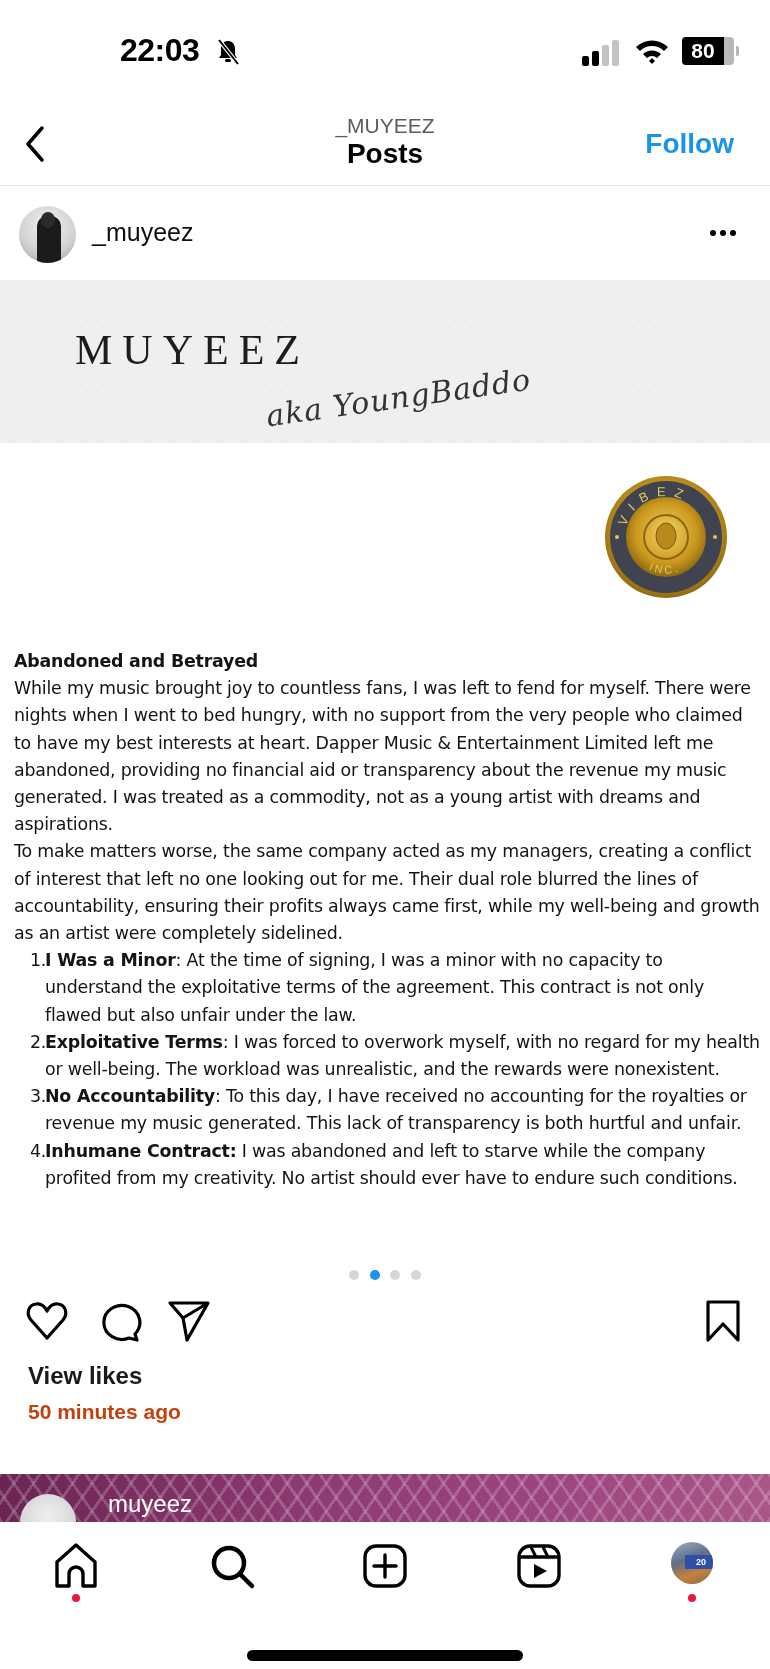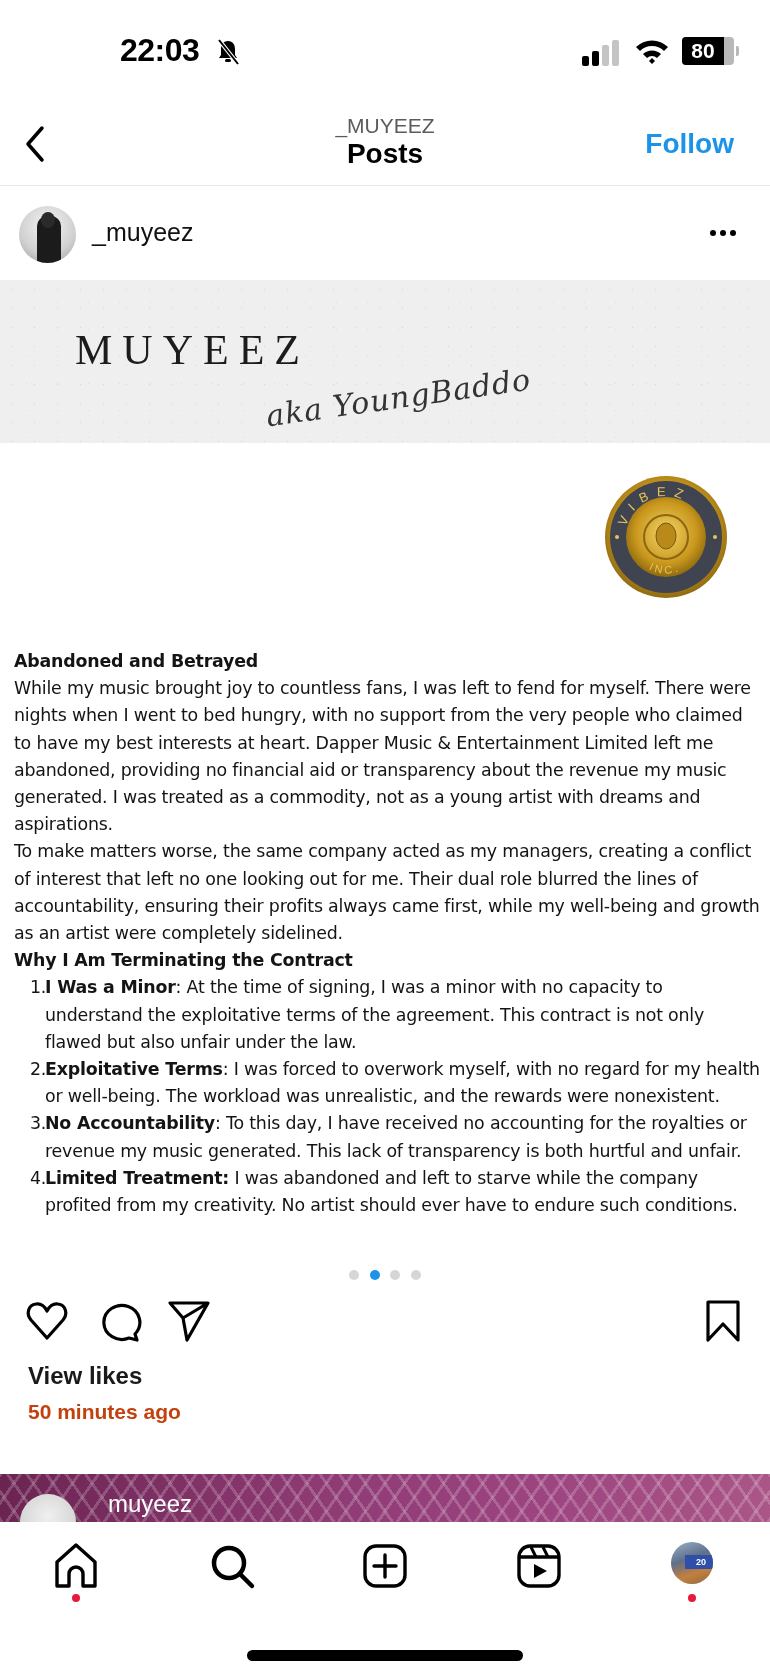--- a/index.html
+++ b/index.html
@@ -151,26 +151,25 @@
     <text font-family="Liberation Sans, sans-serif" font-size="13" fill="#e6c45a" letter-spacing="8"><textPath href="#arcTop" startOffset="8%">VIBEZ</textPath></text>
     <text font-family="Liberation Sans, sans-serif" font-size="11" fill="#e6c45a" letter-spacing="3"><textPath href="#arcBot" startOffset="28%">INC.</textPath></text>
     <circle cx="14" cy="63" r="2" fill="#e6c45a"></circle>
     <circle cx="112" cy="63" r="2" fill="#e6c45a"></circle>
   </svg>
 
   <div class="caption">
     <div class="heading">Abandoned and Betrayed</div>
     <div>While my music brought joy to countless fans, I was left to fend for myself. There were nights when I went to bed hungry, with no support from the very people who claimed to have my best interests at heart. Dapper Music &amp; Entertainment Limited left me abandoned, providing no financial aid or transparency about the revenue my music generated. I was treated as a commodity, not as a young artist with dreams and aspirations.</div>
     <div>To make matters worse, the same company acted as my managers, creating a conflict of interest that left no one looking out for me. Their dual role blurred the lines of accountability, ensuring their profits always came first, while my well-being and growth as an artist were completely sidelined.</div>
-    <div class="heading">Why I Am Terminating the Contract</div>
     <ol>
       <li><span class="num">1.</span><b>I Was a Minor</b><span>: </span><span>At the time of signing, I was a minor with no capacity to understand the exploitative terms of the agreement. This contract is not only flawed but also unfair under the law.</span></li>
       <li><span class="num">2.</span><b>Exploitative Terms</b><span>: </span><span>I was forced to overwork myself, with no regard for my health or well-being. The workload was unrealistic, and the rewards were nonexistent.</span></li>
       <li><span class="num">3.</span><b>No Accountability</b><span>: </span><span>To this day, I have received no accounting for the royalties or revenue my music generated. This lack of transparency is both hurtful and unfair.</span></li>
-      <li><span class="num">4.</span><b>Limited Treatment:</b><span> </span><span>I was abandoned and left to starve while the company profited from my creativity. No artist should ever have to endure such conditions.</span></li>
+      <li><span class="num">4.</span><b>Inhumane Contract:</b><span> </span><span>I was abandoned and left to starve while the company profited from my creativity. No artist should ever have to endure such conditions.</span></li>
     </ol>
   </div>
 </div>
 
 <div class="dots">
   <span class="dot"></span>
   <span class="dot active"></span>
   <span class="dot"></span>
   <span class="dot"></span>
 </div>

